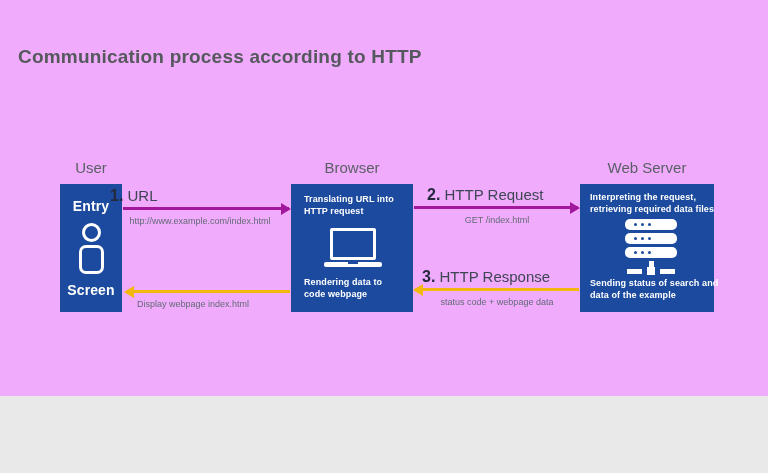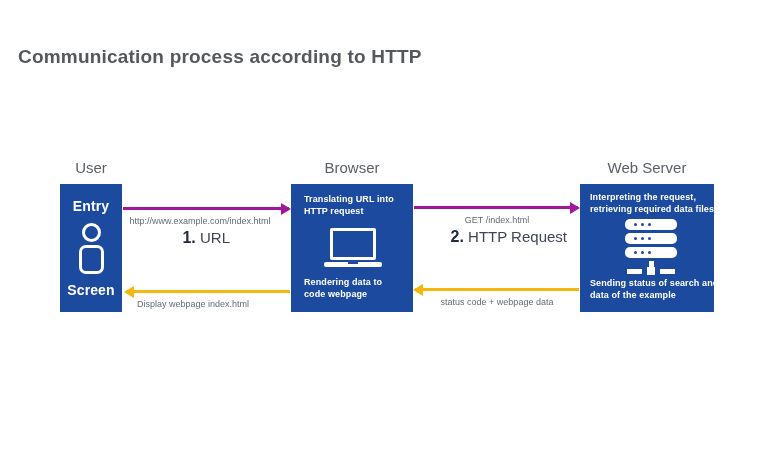--- a/index.html
+++ b/index.html
@@ -1,17 +1,17 @@
 <!DOCTYPE html>
 <html><head>
 <meta charset="utf-8">
 <style>
   html,body{margin:0;padding:0;background:#e9e9e9;}
   .stage{
-    position:relative;width:768px;height:473px;background:#ffffff;
+    position:relative;width:768px;height:396px;background:#f0abfc;
     font-family:"Liberation Sans",sans-serif;overflow:hidden;
   }
   .page-title{
     position:absolute;left:18px;top:46px;margin:0;
     font-size:19px;font-weight:bold;color:#55585c;letter-spacing:.2px;
   }
   
   .entity-label{position:absolute;top:159px;font-size:15px;color:#5b6066;text-align:center;}
   .el-user{left:60px;width:62px;}
   .el-browser{left:291px;width:122px;}
@@ -53,21 +53,21 @@
   .a4{left:126px;top:290px;width:164px;}
   .magenta{background:#a2189c;}
   .yellow{background:#f4b70d;}
   .arrow::after{content:"";position:absolute;top:50%;transform:translateY(-50%);
                 width:0;height:0;border-top:6px solid transparent;border-bottom:6px solid transparent;}
   .dir-right::after{right:-2px;border-left:10px solid;}
   .dir-left::after{left:-2px;border-right:10px solid;}
   .magenta.dir-right::after{border-left-color:#a2189c;}
   .yellow.dir-left::after{border-right-color:#f4b70d;}
   
-  .step-label{position:absolute;font-size:15px;color:#3e4553;text-align:right;white-space:nowrap;margin-top:42px;}
+  .step-label{position:absolute;font-size:15px;color:#3e4553;text-align:left;white-space:nowrap;}
   .step-num{font-weight:bold;color:#242a3c;font-size:16px;}
   .s1{left:110px;width:120px;top:187px;}
   .s2{left:427px;width:140px;top:186px;}
   .s3{left:422px;width:150px;top:268px;}
   .s4{left:127px;width:120px;top:269px;}
   .step-sub{position:absolute;font-size:9px;color:#636b75;text-align:center;white-space:nowrap;}
   .u1{left:118px;width:164px;top:216px;}
   .u2{left:437px;width:120px;top:215px;}
   .u3{left:427px;width:140px;top:297px;}
   .u4{left:113px;width:160px;top:299px;}
@@ -149,19 +149,23 @@
   <div class="arrow yellow dir-left a4"></div>
 
   <div class="step-label s1">
     <span class="step-num">1.</span>
     <span>URL</span>
   </div>
   <div class="step-label s2">
     <span class="step-num">2.</span>
     <span>HTTP Request</span>
   </div>
+  <div class="step-label s3">
+    <span class="step-num">3.</span>
+    <span>HTTP Response</span>
+  </div>
 
   <div class="step-sub u1">http://www.example.com/index.html</div>
   <div class="step-sub u2">GET /index.html</div>
   <div class="step-sub u3">status code + webpage data</div>
   <div class="step-sub u4">Display webpage index.html</div>
 
 </div>
 
 </body></html>

